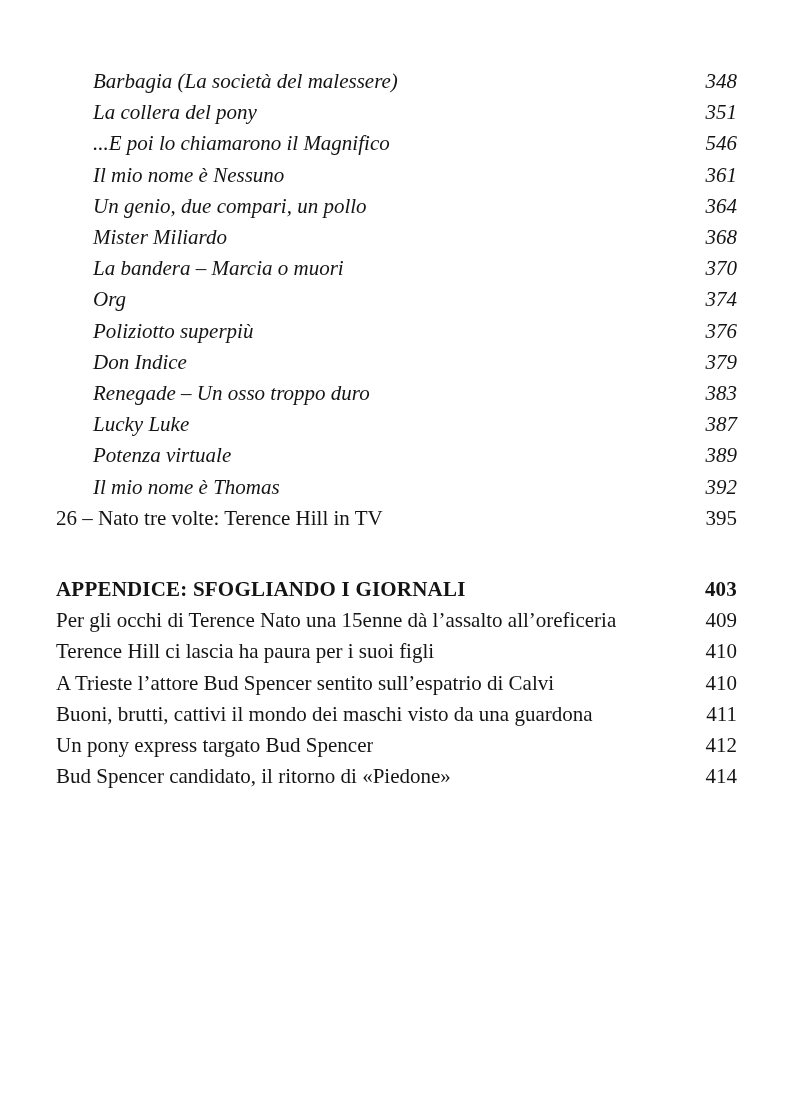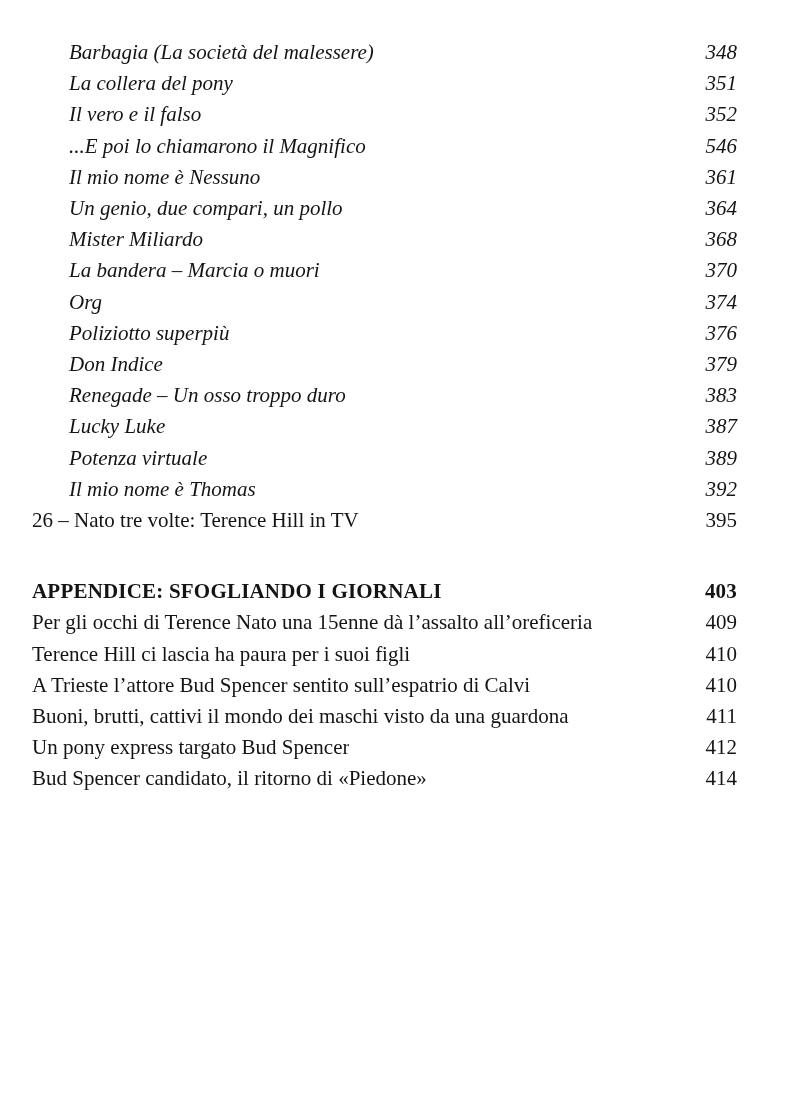--- a/index.html
+++ b/index.html
@@ -6,22 +6,23 @@
   html, body { background: #ffffff; }
   body {
     font-family: "Liberation Serif", "DejaVu Serif", serif;
     color: #141414;
   }
   .page {
     position: relative;
     width: 800px;
     height: 795px;
     background: #ffffff;
-    padding: 37px 63px 0 32px;
+    padding: 37px 63px 0 56px;
     overflow: hidden;
+    margin-top: 29px;
   }
   .toc-section { margin: 0; }
   .toc-section + .toc-section { margin-top: 40px; font-family: Liberation Serif, serif; }
   .toc-section:nth-child(3) { margin-top: 33px; }
   .toc-row {
     display: flex;
     justify-content: space-between;
     align-items: baseline;
     font-size: 21px;
     line-height: 31.2px;
@@ -48,24 +49,20 @@
 <div class="page">
   <div id="toc-root">
       <div class="toc-section">
         <div class="toc-row italic-indent">
           <span class="toc-title">Barbagia (La società del malessere)</span>
           <span class="toc-page">348</span>
         </div>
         <div class="toc-row italic-indent">
           <span class="toc-title">La collera del pony</span>
           <span class="toc-page">351</span>
-        </div>
-        <div class="toc-row italic-indent">
-          <span class="toc-title">Il vero e il falso</span>
-          <span class="toc-page">352</span>
         </div>
         <div class="toc-row italic-indent">
           <span class="toc-title">...E poi lo chiamarono il Magnifico</span>
           <span class="toc-page">546</span>
         </div>
         <div class="toc-row italic-indent">
           <span class="toc-title">Il mio nome è Nessuno</span>
           <span class="toc-page">361</span>
         </div>
         <div class="toc-row italic-indent">

